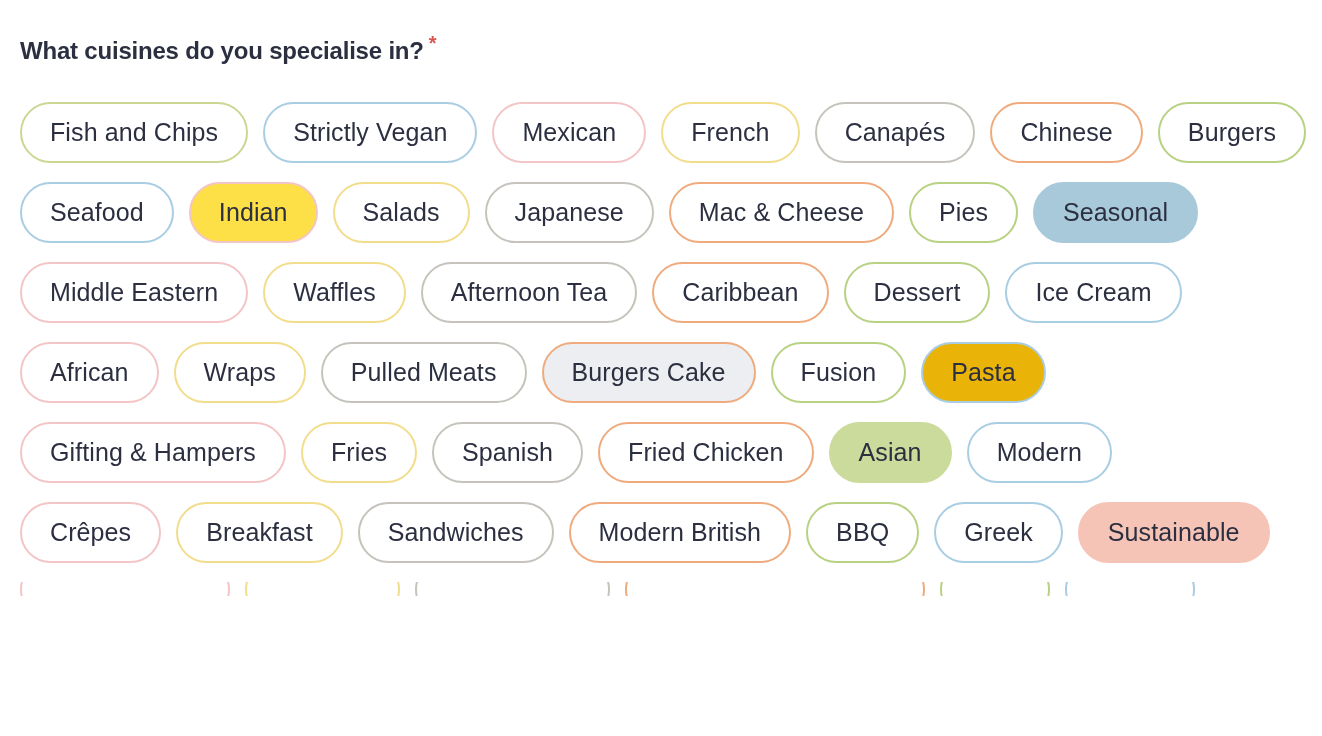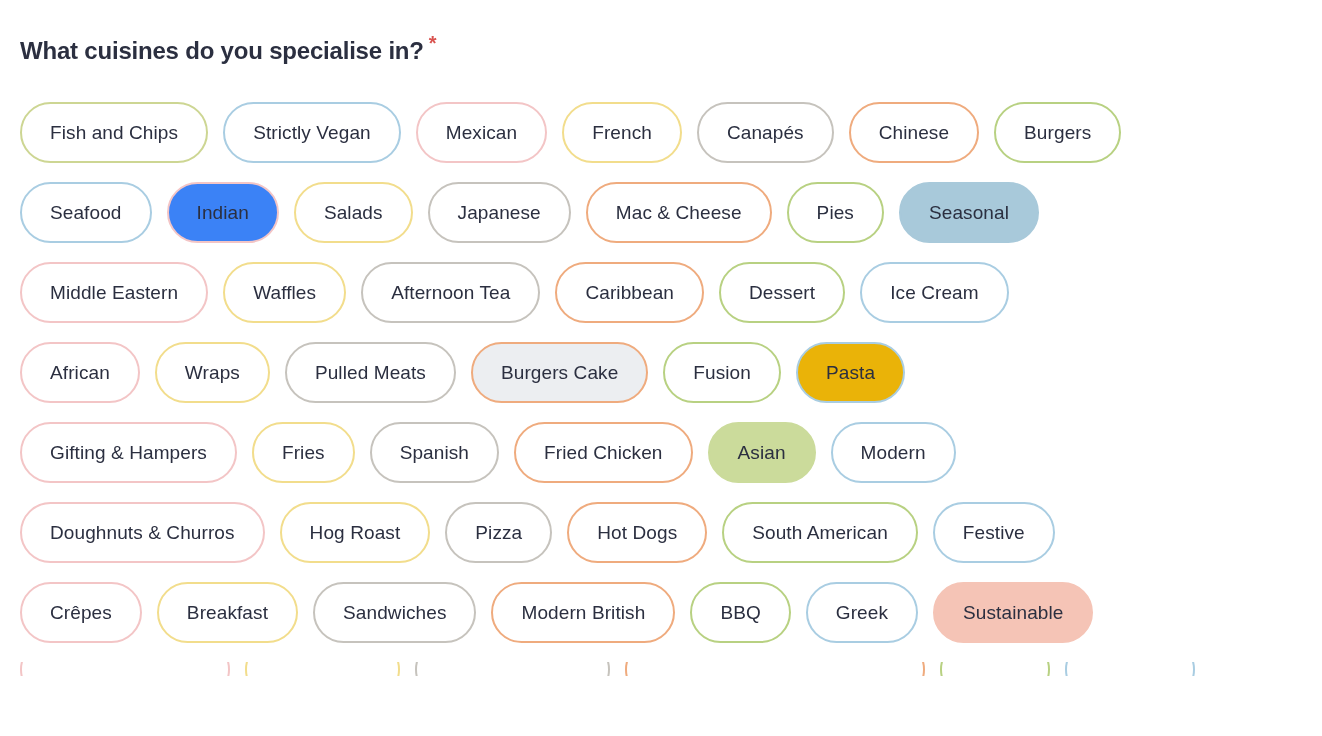--- a/index.html
+++ b/index.html
@@ -61,21 +61,21 @@
   .chip {
     height: 61px;
     border-radius: 32px;
     border: 2px solid #cccccc;
     background: #ffffff;
     display: inline-flex;
     align-items: center;
     justify-content: center;
     padding: 0 28px;
     font-family: "Liberation Sans", sans-serif;
-    font-size: 19px;
+    font-size: 25px;
     font-weight: 400;
     letter-spacing: 0.1px;
     color: #2b2f40;
     white-space: nowrap;
     cursor: pointer;
     user-select: none;
     flex: 0 0 auto;
   }
 
   .chip.selected {
@@ -109,21 +109,21 @@
         <button class="chip" style="border-color: rgb(205, 214, 147); background: rgb(255, 255, 255);">Fish and Chips</button>
         <button class="chip" style="border-color: rgb(169, 205, 226); background: rgb(255, 255, 255);">Strictly Vegan</button>
         <button class="chip" style="border-color: rgb(243, 197, 198); background: rgb(255, 255, 255);">Mexican</button>
         <button class="chip" style="border-color: rgb(242, 221, 140); background: rgb(255, 255, 255);">French</button>
         <button class="chip" style="border-color: rgb(198, 195, 189); background: rgb(255, 255, 255);">Canapés</button>
         <button class="chip" style="border-color: rgb(239, 171, 126); background: rgb(255, 255, 255);">Chinese</button>
         <button class="chip" style="border-color: rgb(184, 209, 130); background: rgb(255, 255, 255);">Burgers</button>
       </div>
       <div class="chip-row">
         <button class="chip" style="border-color: rgb(169, 205, 226); background: rgb(255, 255, 255);">Seafood</button>
-        <button class="chip" style="border-color: rgb(243, 197, 198); background: #3b82f6;">Indian</button>
+        <button class="chip" style="border-color: rgb(243, 197, 198); background: #fde047;">Indian</button>
         <button class="chip" style="border-color: rgb(242, 221, 140); background: rgb(255, 255, 255);">Salads</button>
         <button class="chip" style="border-color: rgb(198, 195, 189); background: rgb(255, 255, 255);">Japanese</button>
         <button class="chip" style="border-color: rgb(239, 171, 126); background: rgb(255, 255, 255);">Mac &amp; Cheese</button>
         <button class="chip" style="border-color: rgb(184, 209, 130); background: rgb(255, 255, 255);">Pies</button>
         <button class="chip selected" style="border-color: rgb(168, 201, 218); background: rgb(168, 201, 218);">Seasonal</button>
       </div>
       <div class="chip-row">
         <button class="chip" style="border-color: rgb(243, 197, 198); background: rgb(255, 255, 255);">Middle Eastern</button>
         <button class="chip" style="border-color: rgb(242, 221, 140); background: rgb(255, 255, 255);">Waffles</button>
         <button class="chip" style="border-color: rgb(198, 195, 189); background: rgb(255, 255, 255);">Afternoon Tea</button>
@@ -141,28 +141,20 @@
       </div>
       <div class="chip-row">
         <button class="chip" style="border-color: rgb(243, 197, 198); background: rgb(255, 255, 255);">Gifting &amp; Hampers</button>
         <button class="chip" style="border-color: rgb(242, 221, 140); background: rgb(255, 255, 255);">Fries</button>
         <button class="chip" style="border-color: rgb(198, 195, 189); background: rgb(255, 255, 255);">Spanish</button>
         <button class="chip" style="border-color: rgb(239, 171, 126); background: rgb(255, 255, 255);">Fried Chicken</button>
         <button class="chip selected" style="border-color: rgb(203, 219, 155); background: rgb(203, 219, 155);">Asian</button>
         <button class="chip" style="border-color: rgb(169, 205, 226); background: rgb(255, 255, 255);">Modern</button>
       </div>
       <div class="chip-row">
-        <button class="chip" style="border-color: rgb(243, 197, 198); background: rgb(255, 255, 255);">Doughnuts &amp; Churros</button>
-        <button class="chip" style="border-color: rgb(242, 221, 140); background: rgb(255, 255, 255);">Hog Roast</button>
-        <button class="chip" style="border-color: rgb(198, 195, 189); background: rgb(255, 255, 255);">Pizza</button>
-        <button class="chip" style="border-color: rgb(239, 171, 126); background: rgb(255, 255, 255);">Hot Dogs</button>
-        <button class="chip" style="border-color: rgb(184, 209, 130); background: rgb(255, 255, 255);">South American</button>
-        <button class="chip" style="border-color: rgb(169, 205, 226); background: rgb(255, 255, 255);">Festive</button>
-      </div>
-      <div class="chip-row">
         <button class="chip" style="border-color: rgb(243, 197, 198); background: rgb(255, 255, 255);">Crêpes</button>
         <button class="chip" style="border-color: rgb(242, 221, 140); background: rgb(255, 255, 255);">Breakfast</button>
         <button class="chip" style="border-color: rgb(198, 195, 189); background: rgb(255, 255, 255);">Sandwiches</button>
         <button class="chip" style="border-color: rgb(239, 171, 126); background: rgb(255, 255, 255);">Modern British</button>
         <button class="chip" style="border-color: rgb(184, 209, 130); background: rgb(255, 255, 255);">BBQ</button>
         <button class="chip" style="border-color: rgb(169, 205, 226); background: rgb(255, 255, 255);">Greek</button>
         <button class="chip selected" style="border-color: rgb(245, 196, 182); background: rgb(245, 196, 182);">Sustainable</button>
       </div>
       <div class="chip-row clipped">
         <button class="chip" style="border-color: rgb(243, 197, 198); background: rgb(255, 255, 255); width: 210px; padding: 0px;"></button>

